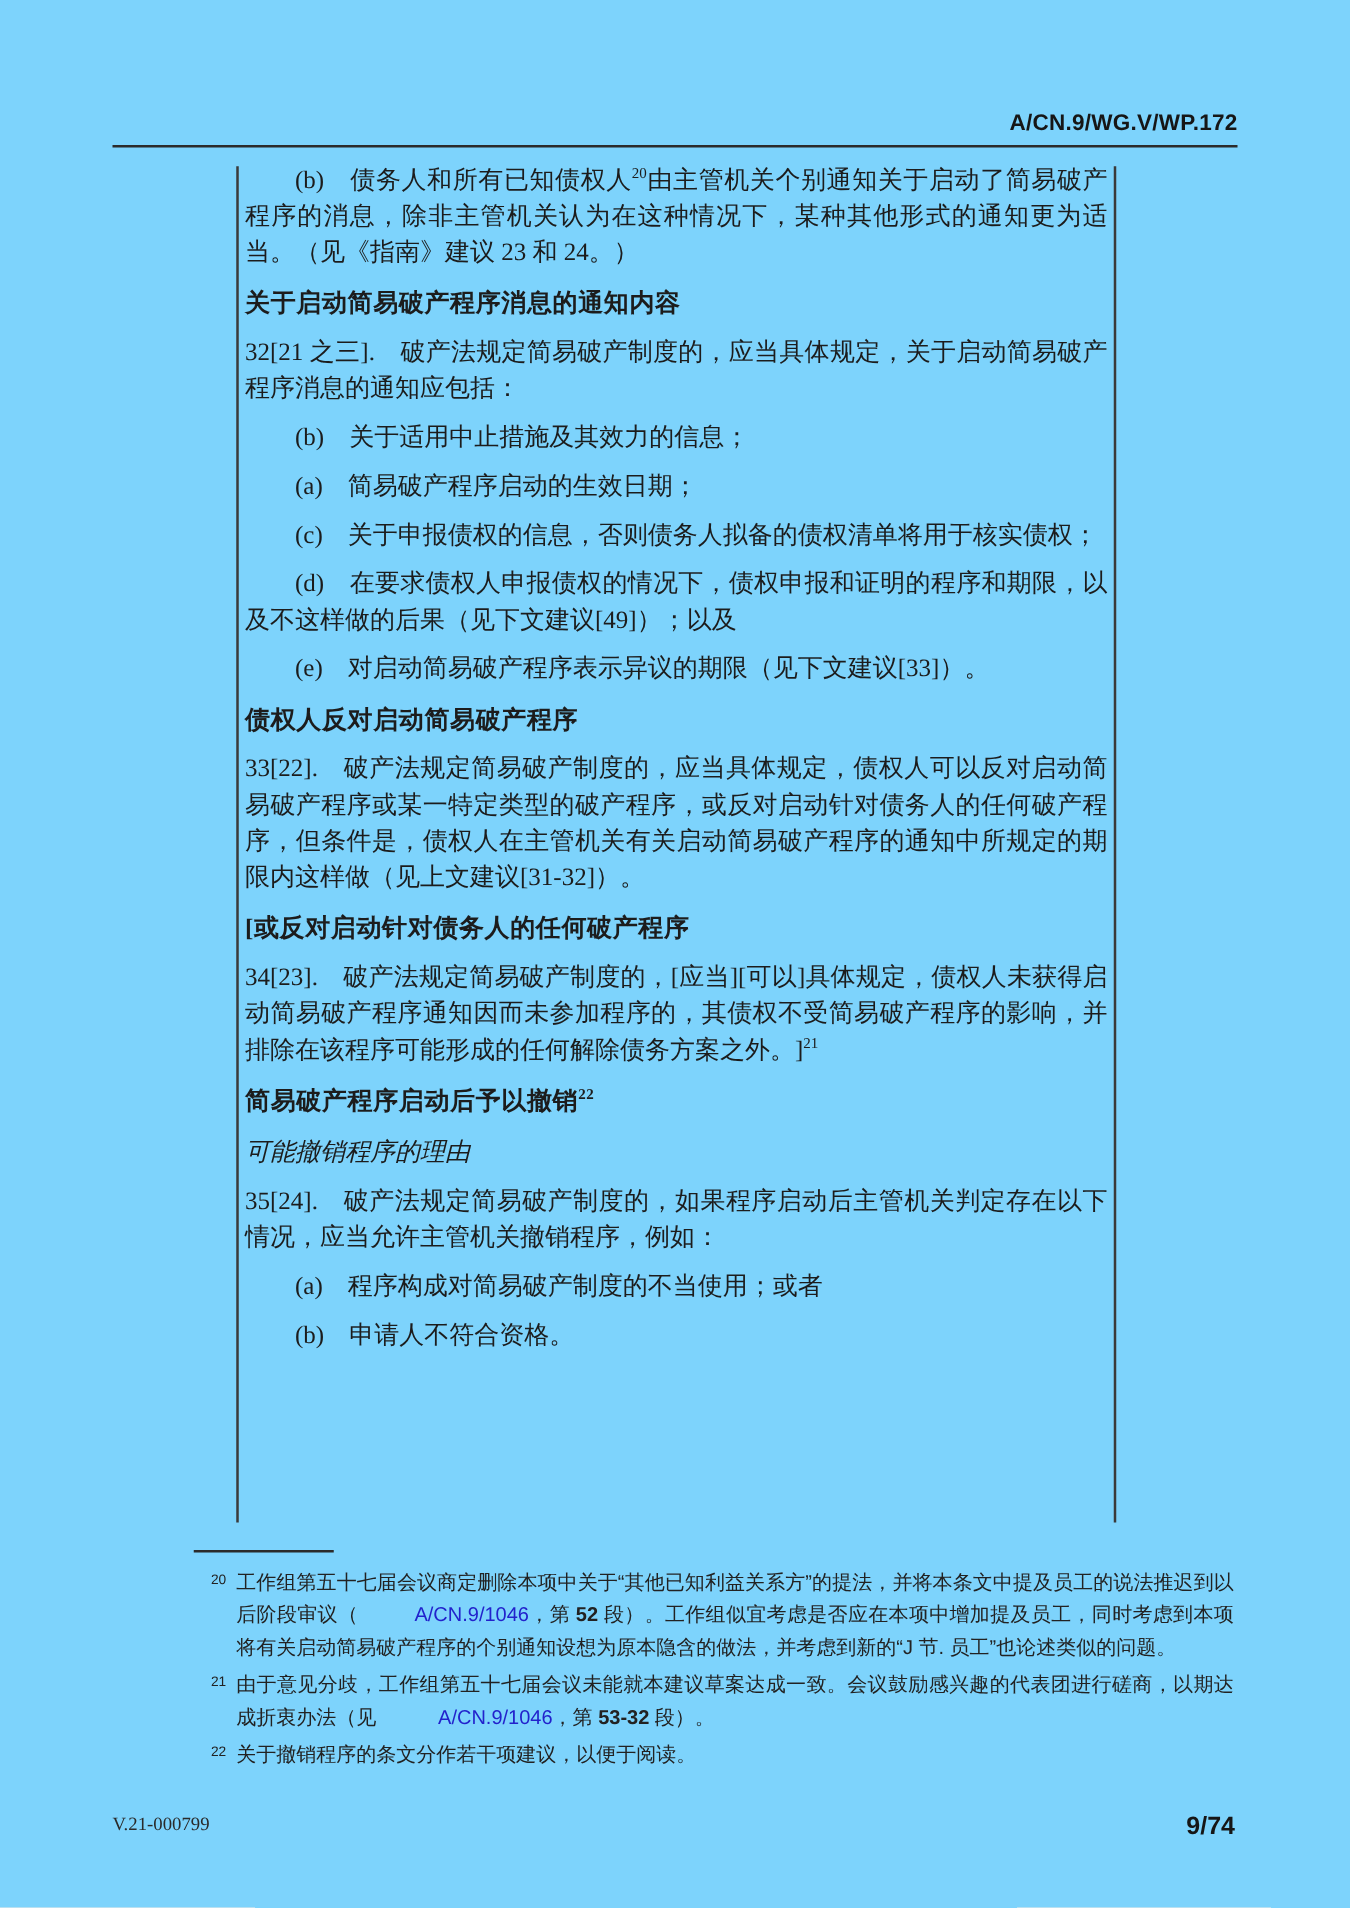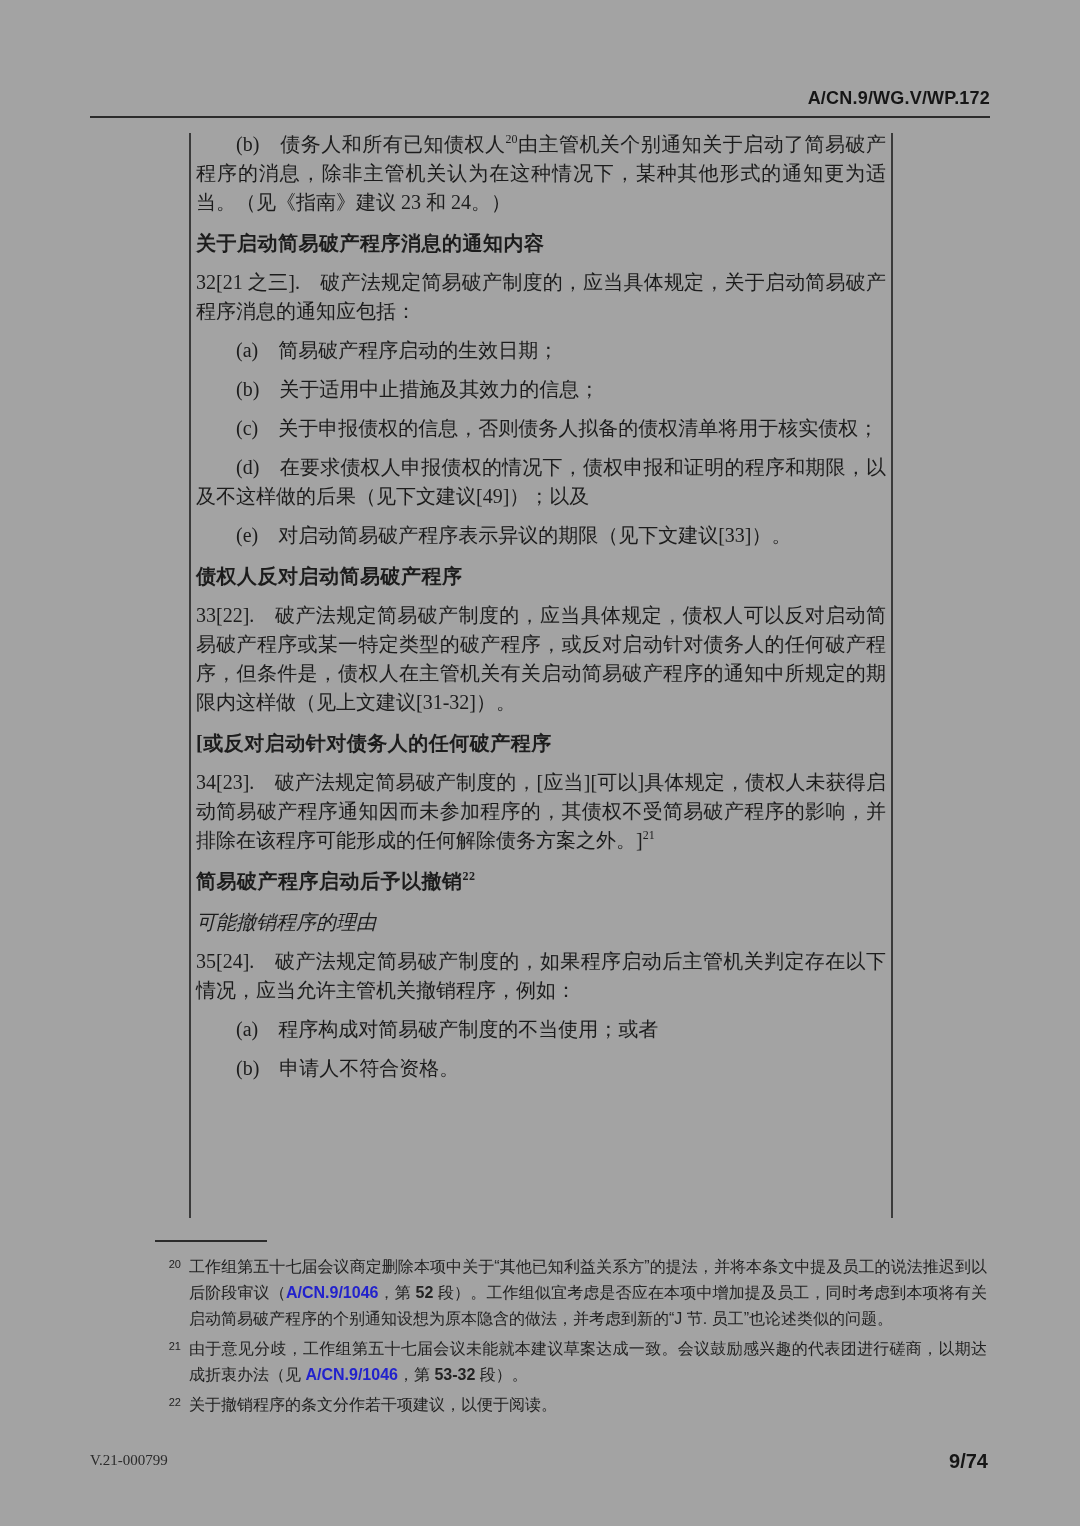--- a/index.html
+++ b/index.html
@@ -1,21 +1,21 @@
 <!DOCTYPE html>
 <html><head>
 <meta charset="utf-8">
 <style>
   * { margin:0; padding:0; box-sizing:border-box; }
   html,body { background:#e9e9e9; }
   .page {
     position:relative;
     width:1080px; height:1526px;
     margin:0 auto;
-    background:#a3a3a3;
+    background:#7dd3fc;
     font-family:"Liberation Serif","DejaVu Serif",serif;
     color:#1c1c1c;
     overflow:hidden;
   }
   
   .doc-symbol {
     position:absolute; top:88px; right:90px;
     font-family:"Liberation Sans","DejaVu Sans",sans-serif;
     font-weight:700; font-size:18px; letter-spacing:0.2px;
     color:#161616;
@@ -48,21 +48,21 @@
     font-size:16px; line-height:26px; color:#222;
     text-align:justify;
   }
   .fn-sep { width:112px; height:0; border-top:2px solid #2b2b2b; margin-bottom:12px; }
   .footnote { display:flex; margin-bottom:4px; }
   .fn-num {
     flex:0 0 34px; text-align:right; padding-right:8px;
     font-size:11px; transform:translateY(-3px);
   }
   .fn-text { flex:1 1 auto; }
-  .doc-link { color:#2222cc; font-weight:700; text-decoration:none; cursor:pointer; }
+  .doc-link { color:#2222cc; font-weight:400; text-decoration:none; cursor:pointer;margin-left:45px; }
   .fn-bold { font-weight:700; }
   
   .footer-id {
     position:absolute; left:90px; top:1452px;
     font-size:15px; color:#2a2a2a;
   }
   .footer-page {
     position:absolute; right:92px; top:1450px;
     font-family:"Liberation Sans","DejaVu Sans",sans-serif;
     font-weight:700; font-size:20px; color:#161616;
@@ -76,22 +76,22 @@
   <div class="doc-symbol">A/CN.9/WG.V/WP.172</div>
   <div class="header-rule"></div>
 
   <div class="change-bar left"></div>
   <div class="change-bar right"></div>
 
   <div class="body-col" id="body-col">
       <p class="p-item">(b)　债务人和所有已知债权人<sup class="fn-ref">20</sup>由主管机关个别通知关于启动了简易破产程序的消息，除非主管机关认为在这种情况下，某种其他形式的通知更为适当。（见《指南》建议 23 和 24。）</p>
       <p class="p-heading">关于启动简易破产程序消息的通知内容</p>
       <p class="p-plain">32[21 之三].　破产法规定简易破产制度的，应当具体规定，关于启动简易破产程序消息的通知应包括：</p>
+      <p class="p-item">(b)　关于适用中止措施及其效力的信息；</p>
       <p class="p-item">(a)　简易破产程序启动的生效日期；</p>
-      <p class="p-item">(b)　关于适用中止措施及其效力的信息；</p>
       <p class="p-item">(c)　关于申报债权的信息，否则债务人拟备的债权清单将用于核实债权；</p>
       <p class="p-item">(d)　在要求债权人申报债权的情况下，债权申报和证明的程序和期限，以及不这样做的后果（见下文建议[49]）；以及</p>
       <p class="p-item">(e)　对启动简易破产程序表示异议的期限（见下文建议[33]）。</p>
       <p class="p-heading">债权人反对启动简易破产程序</p>
       <p class="p-plain">33[22].　破产法规定简易破产制度的，应当具体规定，债权人可以反对启动简易破产程序或某一特定类型的破产程序，或反对启动针对债务人的任何破产程序，但条件是，债权人在主管机关有关启动简易破产程序的通知中所规定的期限内这样做（见上文建议[31-32]）。</p>
       <p class="p-heading">[或反对启动针对债务人的任何破产程序</p>
       <p class="p-plain">34[23].　破产法规定简易破产制度的，[应当][可以]具体规定，债权人未获得启动简易破产程序通知因而未参加程序的，其债权不受简易破产程序的影响，并排除在该程序可能形成的任何解除债务方案之外。]<sup class="fn-ref">21</sup></p>
       <p class="p-heading">简易破产程序启动后予以撤销<sup class="fn-ref">22</sup></p>
       <p class="p-kaiti">可能撤销程序的理由</p>
       <p class="p-plain">35[24].　破产法规定简易破产制度的，如果程序启动后主管机关判定存在以下情况，应当允许主管机关撤销程序，例如：</p>

